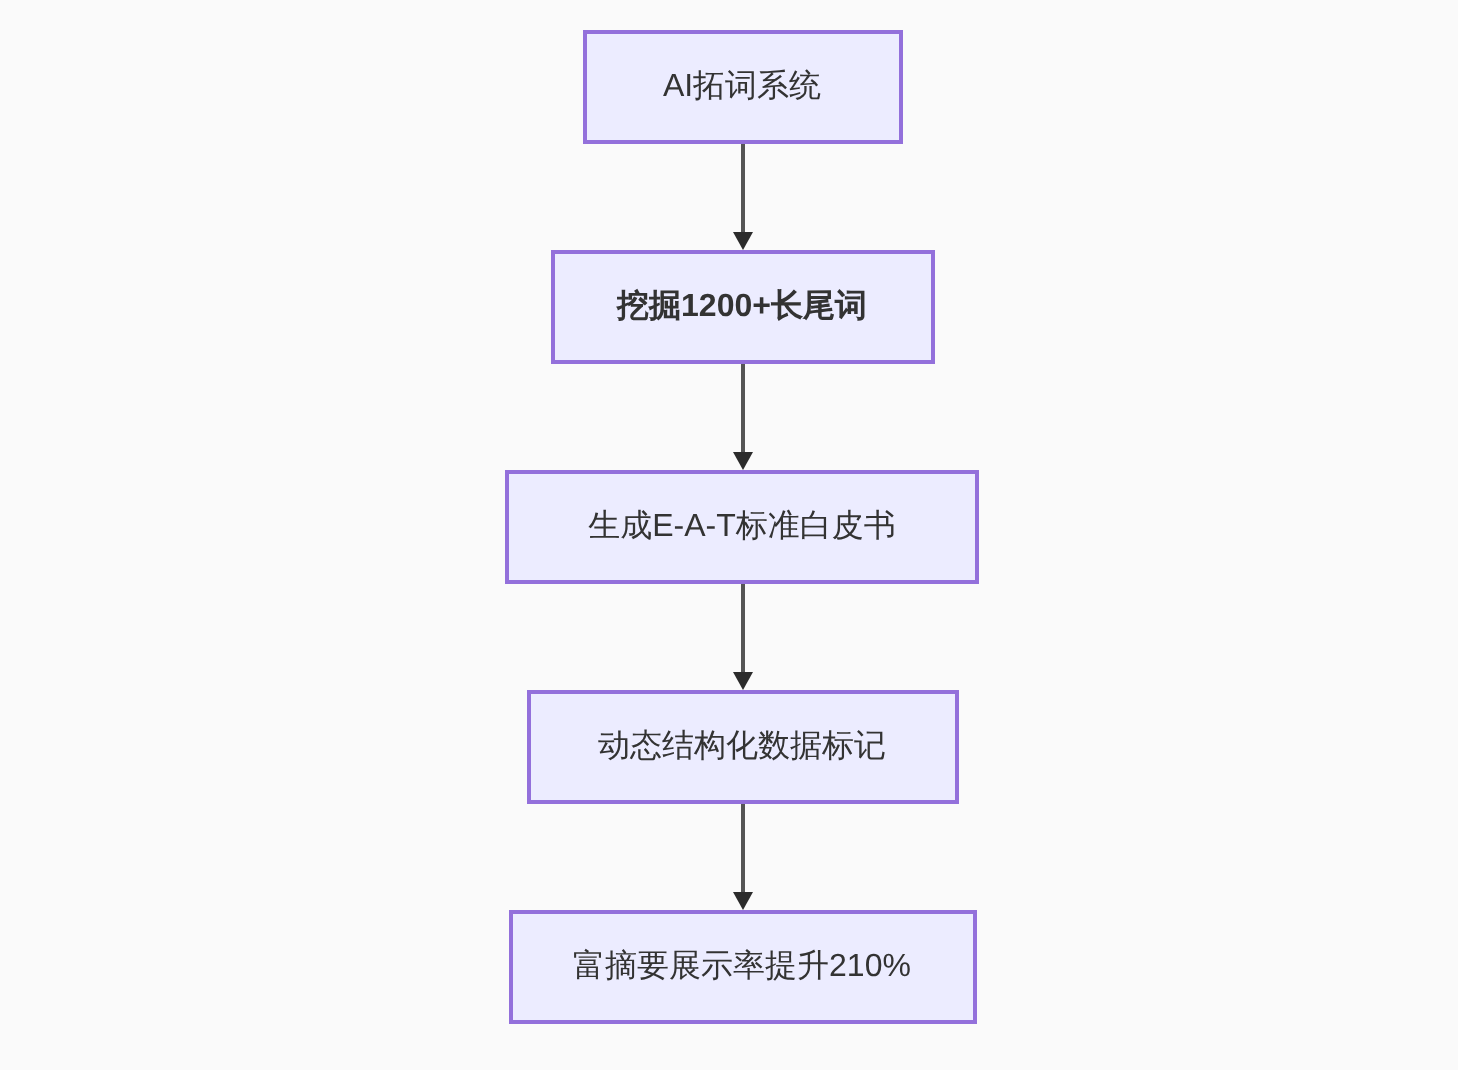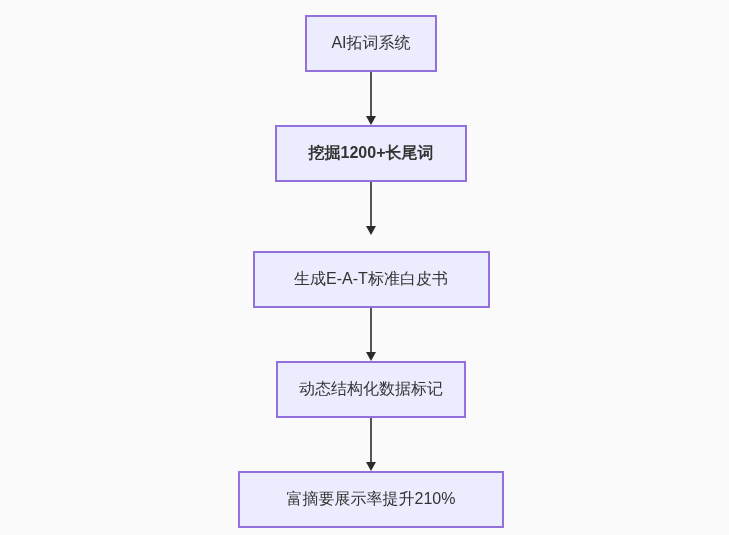--- a/index.html
+++ b/index.html
@@ -33,25 +33,25 @@
     background: #ececff;
     border: 2px solid #9370db;
     color: #333333;
     font-size: 16px;
     display: flex;
     align-items: center;
     justify-content: center;
     text-align: center;
     white-space: nowrap;
   }
-  .n1 { width: 132px; align-items: center; }
+  .n1 { width: 160px; align-items: center; }
   .n2 { width: 192px; font-weight: bold; }
-  .n3 { width: 237px; margin-top: 16px; }
-  .n4 { width: 190px; }
-  .n5 { width: 266px; }
+  .n3 { width: 237px; }
+  .n4 { width: 216px; }
+  .n5 { width: 234px; }
   .arrow {
     height: 53px;
     display: flex;
     flex-direction: column;
     align-items: center;
   }
   .arrow .shaft {
     width: 2px;
     flex: 1 1 auto;
     background: #555555;

